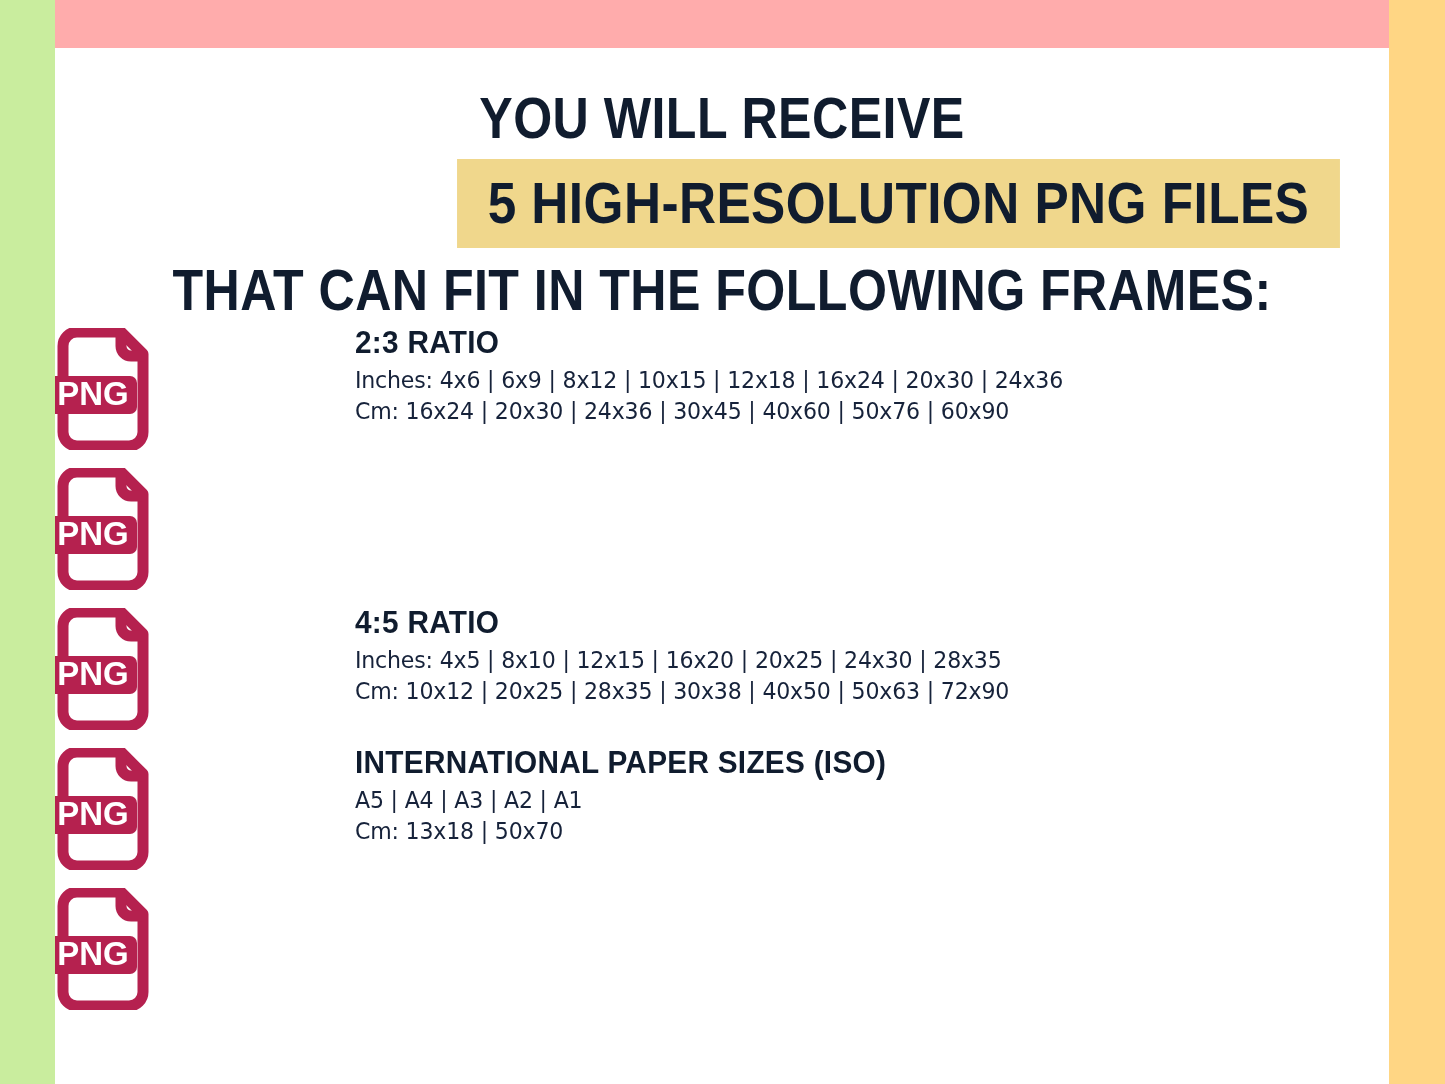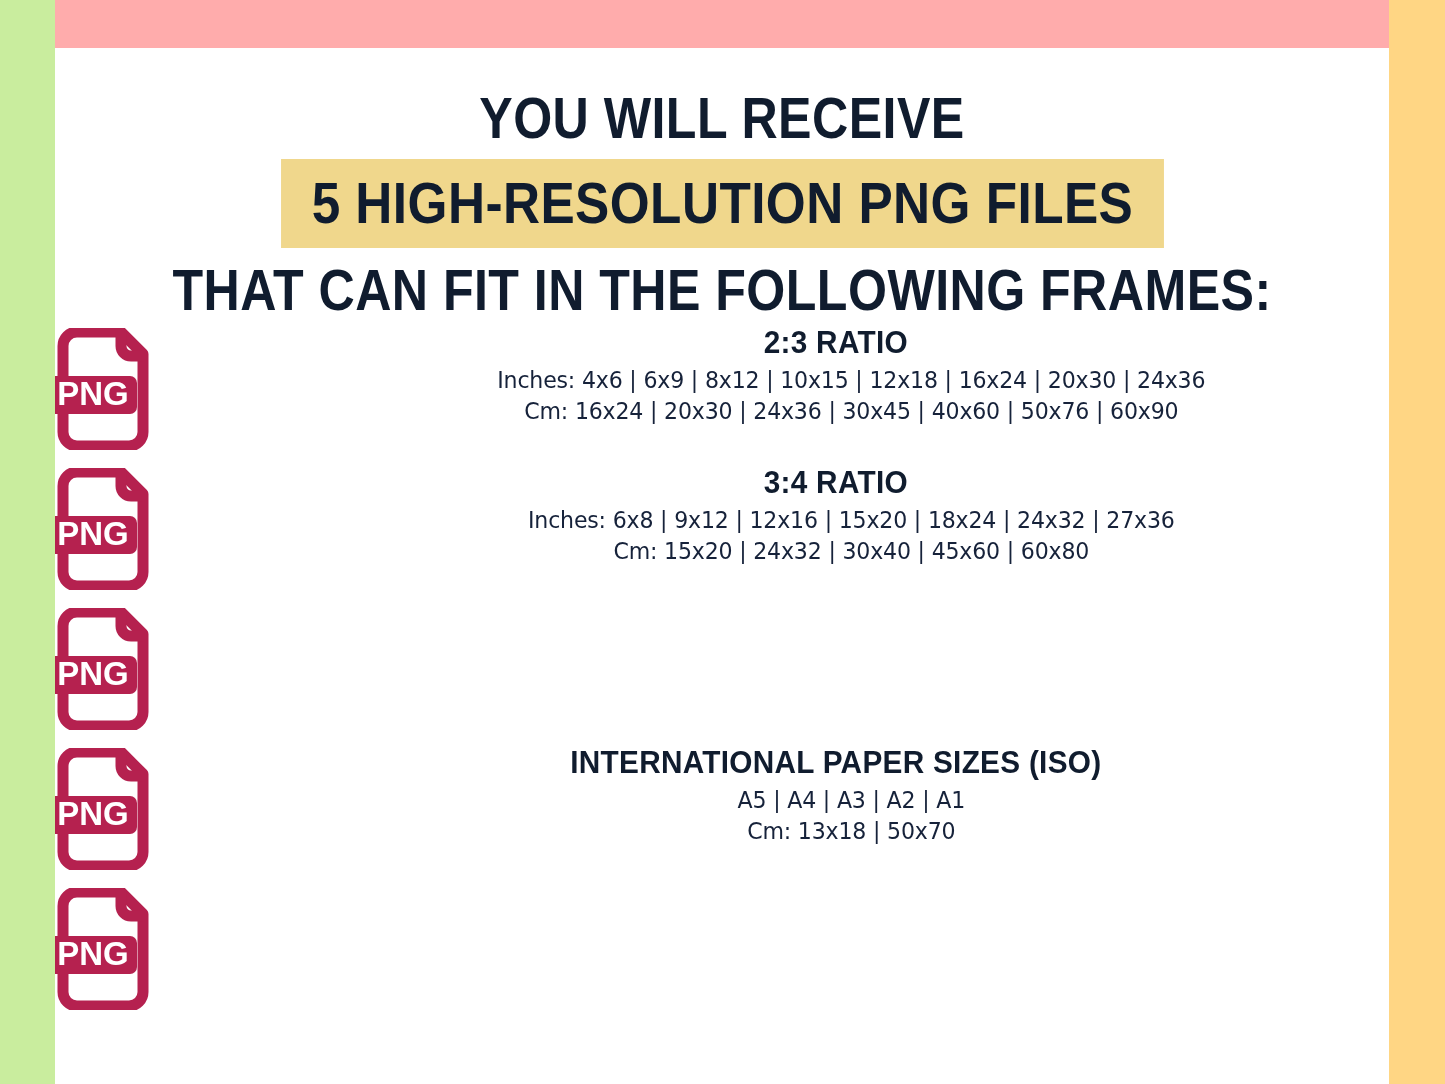--- a/index.html
+++ b/index.html
@@ -83,21 +83,21 @@
     line-height: 1;
   }
   .headline-1 {
     font-size: 57px;
     margin-top: 42px;
     transform: scaleX(0.88);
   }
   .headline-2-wrap {
     margin-top: 12px;
     display: flex;
-    justify-content: center;
+    justify-content: flex-end;
   }
   .headline-2 {
     background: #f0d78c;
     font-size: 57px;
     padding: 16px 34px 16px 34px;
     transform: scaleX(0.90);
   }
   .headline-3 {
     font-size: 57px;
     margin-top: 14px;
@@ -132,21 +132,20 @@
   .png-icon svg {
     display: block;
     width: 102px;
     height: 122px;
   }
 
   
   .format-text {
     position: relative;
     padding-top: 10px;
-    text-align: center;
   }
   .format-title {
     color: #101c2e;
     font-family: "Liberation Sans Narrow", "Liberation Sans", sans-serif;
     font-weight: bold;
     font-size: 32px;
     line-height: 1.05;
     letter-spacing: 0.3px;
     white-space: nowrap;
     transform: scaleX(0.93);
@@ -207,35 +206,35 @@
 
       <div class="format-row">
         <div class="png-icon">
           <svg viewBox="0 0 102 122" xmlns="http://www.w3.org/2000/svg">
             <path d="M22 4 h44 l22 22 v78 a14 14 0 0 1 -14 14 h-52 a14 14 0 0 1 -14 -14 v-86 a14 14 0 0 1 14 -14 z" fill="none" stroke="#b5214f" stroke-width="11" stroke-linejoin="round"></path>
             <path d="M66 4 v14 a10 10 0 0 0 10 10 h12" fill="none" stroke="#b5214f" stroke-width="11" stroke-linejoin="round"></path>
             <rect x="-6" y="48" width="88" height="38" rx="7" ry="7" fill="#b5214f"></rect>
             <text x="38" y="77" fill="#ffffff" font-family="Liberation Sans, sans-serif" font-size="33" font-weight="bold" text-anchor="middle">PNG</text>
           </svg>
         </div>
+      </div>
+
+      <div class="format-row">
+        <div class="png-icon">
+          <svg viewBox="0 0 102 122" xmlns="http://www.w3.org/2000/svg">
+            <path d="M22 4 h44 l22 22 v78 a14 14 0 0 1 -14 14 h-52 a14 14 0 0 1 -14 -14 v-86 a14 14 0 0 1 14 -14 z" fill="none" stroke="#b5214f" stroke-width="11" stroke-linejoin="round"></path>
+            <path d="M66 4 v14 a10 10 0 0 0 10 10 h12" fill="none" stroke="#b5214f" stroke-width="11" stroke-linejoin="round"></path>
+            <rect x="-6" y="48" width="88" height="38" rx="7" ry="7" fill="#b5214f"></rect>
+            <text x="38" y="77" fill="#ffffff" font-family="Liberation Sans, sans-serif" font-size="33" font-weight="bold" text-anchor="middle">PNG</text>
+          </svg>
+        </div>
         <div class="format-text">
-          <div class="format-title">3:4 RATIO</div>
-          <div class="format-sub format-sub-first">Inches: 6x8 | 9x12 | 12x16 | 15x20 | 18x24 | 24x32 | 27x36</div>
-          <div class="format-sub">Cm: 15x20 | 24x32 | 30x40 | 45x60 | 60x80</div>
-        </div>
-      </div>
-
-      <div class="format-row">
-        <div class="png-icon">
-          <svg viewBox="0 0 102 122" xmlns="http://www.w3.org/2000/svg">
-            <path d="M22 4 h44 l22 22 v78 a14 14 0 0 1 -14 14 h-52 a14 14 0 0 1 -14 -14 v-86 a14 14 0 0 1 14 -14 z" fill="none" stroke="#b5214f" stroke-width="11" stroke-linejoin="round"></path>
-            <path d="M66 4 v14 a10 10 0 0 0 10 10 h12" fill="none" stroke="#b5214f" stroke-width="11" stroke-linejoin="round"></path>
-            <rect x="-6" y="48" width="88" height="38" rx="7" ry="7" fill="#b5214f"></rect>
-            <text x="38" y="77" fill="#ffffff" font-family="Liberation Sans, sans-serif" font-size="33" font-weight="bold" text-anchor="middle">PNG</text>
-          </svg>
+          <div class="format-title">4:5 RATIO</div>
+          <div class="format-sub format-sub-first">Inches: 4x5 | 8x10 | 12x15 | 16x20 | 20x25 | 24x30 | 28x35</div>
+          <div class="format-sub">Cm: 10x12 | 20x25 | 28x35 | 30x38 | 40x50 | 50x63 | 72x90</div>
         </div>
       </div>
 
       <div class="format-row">
         <div class="png-icon">
           <svg viewBox="0 0 102 122" xmlns="http://www.w3.org/2000/svg">
             <path d="M22 4 h44 l22 22 v78 a14 14 0 0 1 -14 14 h-52 a14 14 0 0 1 -14 -14 v-86 a14 14 0 0 1 14 -14 z" fill="none" stroke="#b5214f" stroke-width="11" stroke-linejoin="round"></path>
             <path d="M66 4 v14 a10 10 0 0 0 10 10 h12" fill="none" stroke="#b5214f" stroke-width="11" stroke-linejoin="round"></path>
             <rect x="-6" y="48" width="88" height="38" rx="7" ry="7" fill="#b5214f"></rect>
             <text x="38" y="77" fill="#ffffff" font-family="Liberation Sans, sans-serif" font-size="33" font-weight="bold" text-anchor="middle">PNG</text>

